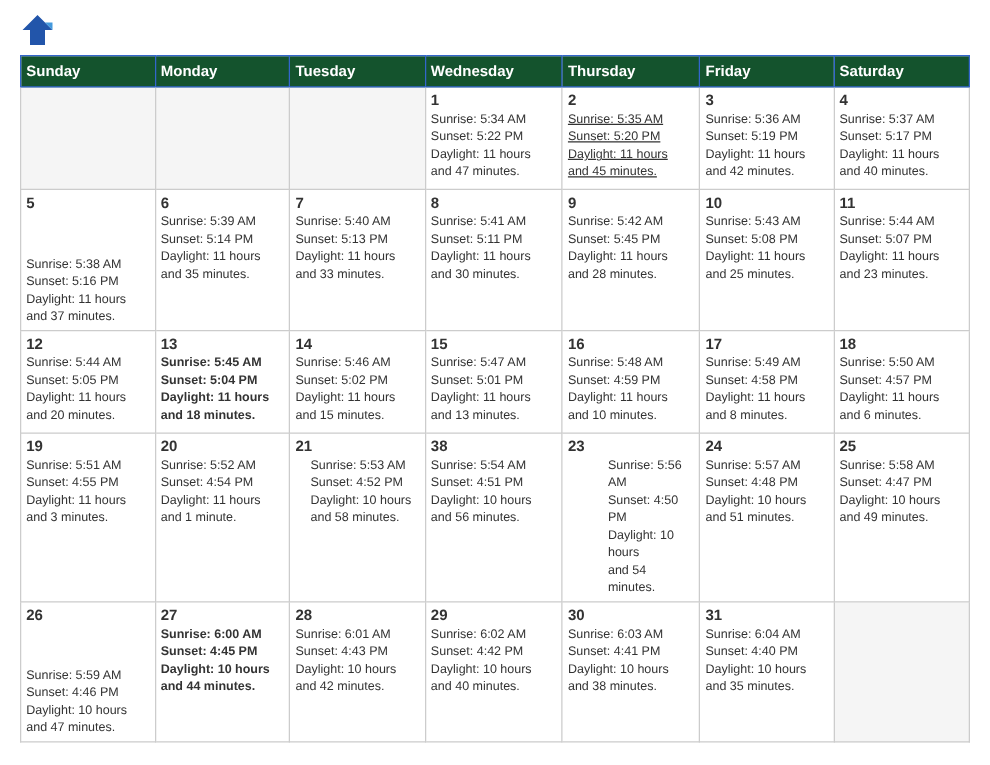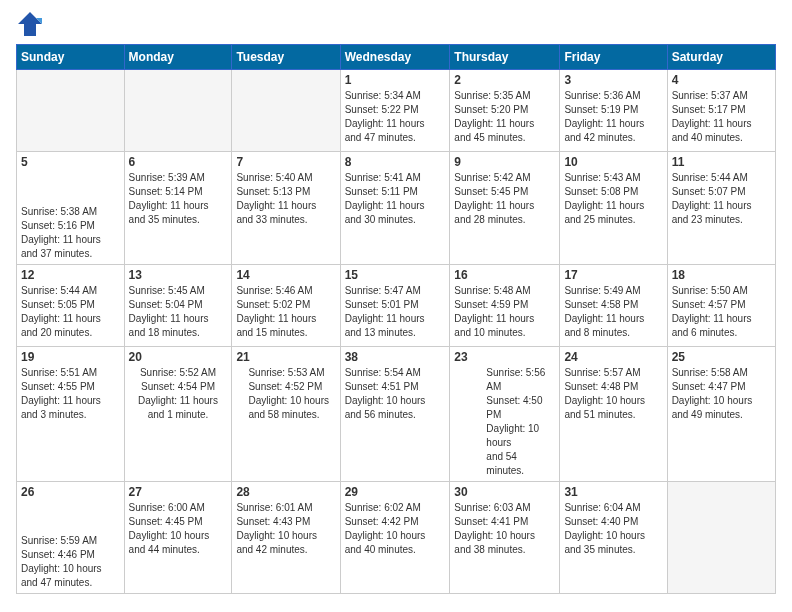--- a/index.html
+++ b/index.html
@@ -42,21 +42,21 @@
     .subtitle {
       font-size: 14px;
       color: #555;
     }
     .calendar {
       width: 100%;
       border-collapse: collapse;
       border: 1px solid #ccc;
     }
     .calendar th {
-      background: #0369a1;
+      background: #14532d;
       color: #fff;
       font-size: 12px;
       font-weight: bold;
       padding: 5px 4px;
       text-align: left;
       border: 1px solid #3366cc;
     }
     .calendar td {
       vertical-align: top;
       border: 1px solid #ccc;
@@ -122,21 +122,21 @@
           <td class="empty"></td>
           <td>
             <span class="day-num">1</span>
             <div class="day-info" style="white-space: pre-line;">Sunrise: 5:34 AM
 Sunset: 5:22 PM
 Daylight: 11 hours
 and 47 minutes.</div>
           </td>
           <td>
             <span class="day-num">2</span>
-            <div class="day-info" style="white-space: pre-line;">Sunrise: 5:35 AM
+            <div class="day-info" style="white-space: pre-line; text-decoration: underline;">Sunrise: 5:35 AM
 Sunset: 5:20 PM
 Daylight: 11 hours
 and 45 minutes.</div>
           </td>
           <td>
             <span class="day-num">3</span>
             <div class="day-info" style="white-space: pre-line;">Sunrise: 5:36 AM
 Sunset: 5:19 PM
 Daylight: 11 hours
 and 42 minutes.</div>
@@ -203,21 +203,21 @@
         <tr>
           <td>
             <span class="day-num">12</span>
             <div class="day-info" style="white-space: pre-line;">Sunrise: 5:44 AM
 Sunset: 5:05 PM
 Daylight: 11 hours
 and 20 minutes.</div>
           </td>
           <td>
             <span class="day-num">13</span>
-            <div class="day-info" style="white-space: pre-line;">Sunrise: 5:45 AM
+            <div class="day-info" style="white-space: pre-line; font-weight: bold;">Sunrise: 5:45 AM
 Sunset: 5:04 PM
 Daylight: 11 hours
 and 18 minutes.</div>
           </td>
           <td>
             <span class="day-num">14</span>
             <div class="day-info" style="white-space: pre-line;">Sunrise: 5:46 AM
 Sunset: 5:02 PM
 Daylight: 11 hours
 and 15 minutes.</div>
@@ -254,21 +254,21 @@
         <tr>
           <td>
             <span class="day-num">19</span>
             <div class="day-info" style="white-space: pre-line;">Sunrise: 5:51 AM
 Sunset: 4:55 PM
 Daylight: 11 hours
 and 3 minutes.</div>
           </td>
           <td>
             <span class="day-num">20</span>
-            <div class="day-info" style="white-space: pre-line; text-align: center;">Sunrise: 5:52 AM
+            <div class="day-info" style="white-space: pre-line;">Sunrise: 5:52 AM
 Sunset: 4:54 PM
 Daylight: 11 hours
 and 1 minute.</div>
           </td>
           <td>
             <span class="day-num">21</span>
             <div class="day-info" style="white-space: pre-line; margin-left: 12px;">Sunrise: 5:53 AM
 Sunset: 4:52 PM
 Daylight: 10 hours
 and 58 minutes.</div>
@@ -305,21 +305,21 @@
         <tr>
           <td>
             <span class="day-num">26</span>
             <div class="day-info" style="white-space: pre-line; margin-top: 35px;">Sunrise: 5:59 AM
 Sunset: 4:46 PM
 Daylight: 10 hours
 and 47 minutes.</div>
           </td>
           <td>
             <span class="day-num">27</span>
-            <div class="day-info" style="white-space: pre-line;">Sunrise: 6:00 AM
+            <div class="day-info" style="white-space: pre-line; font-weight: bold;">Sunrise: 6:00 AM
 Sunset: 4:45 PM
 Daylight: 10 hours
 and 44 minutes.</div>
           </td>
           <td>
             <span class="day-num">28</span>
             <div class="day-info" style="white-space: pre-line;">Sunrise: 6:01 AM
 Sunset: 4:43 PM
 Daylight: 10 hours
 and 42 minutes.</div>

